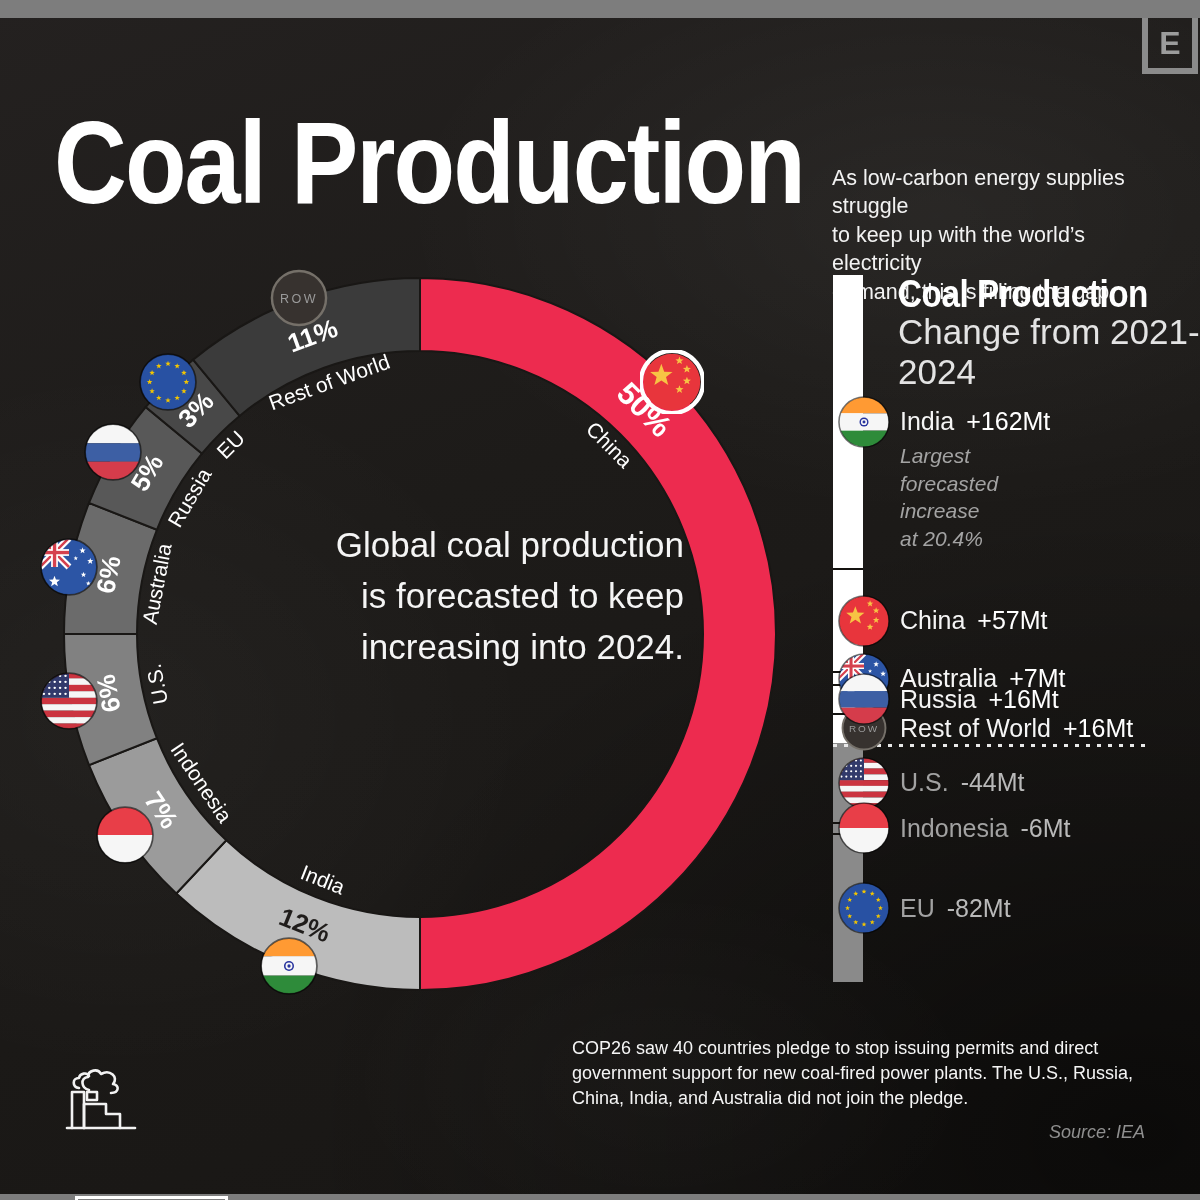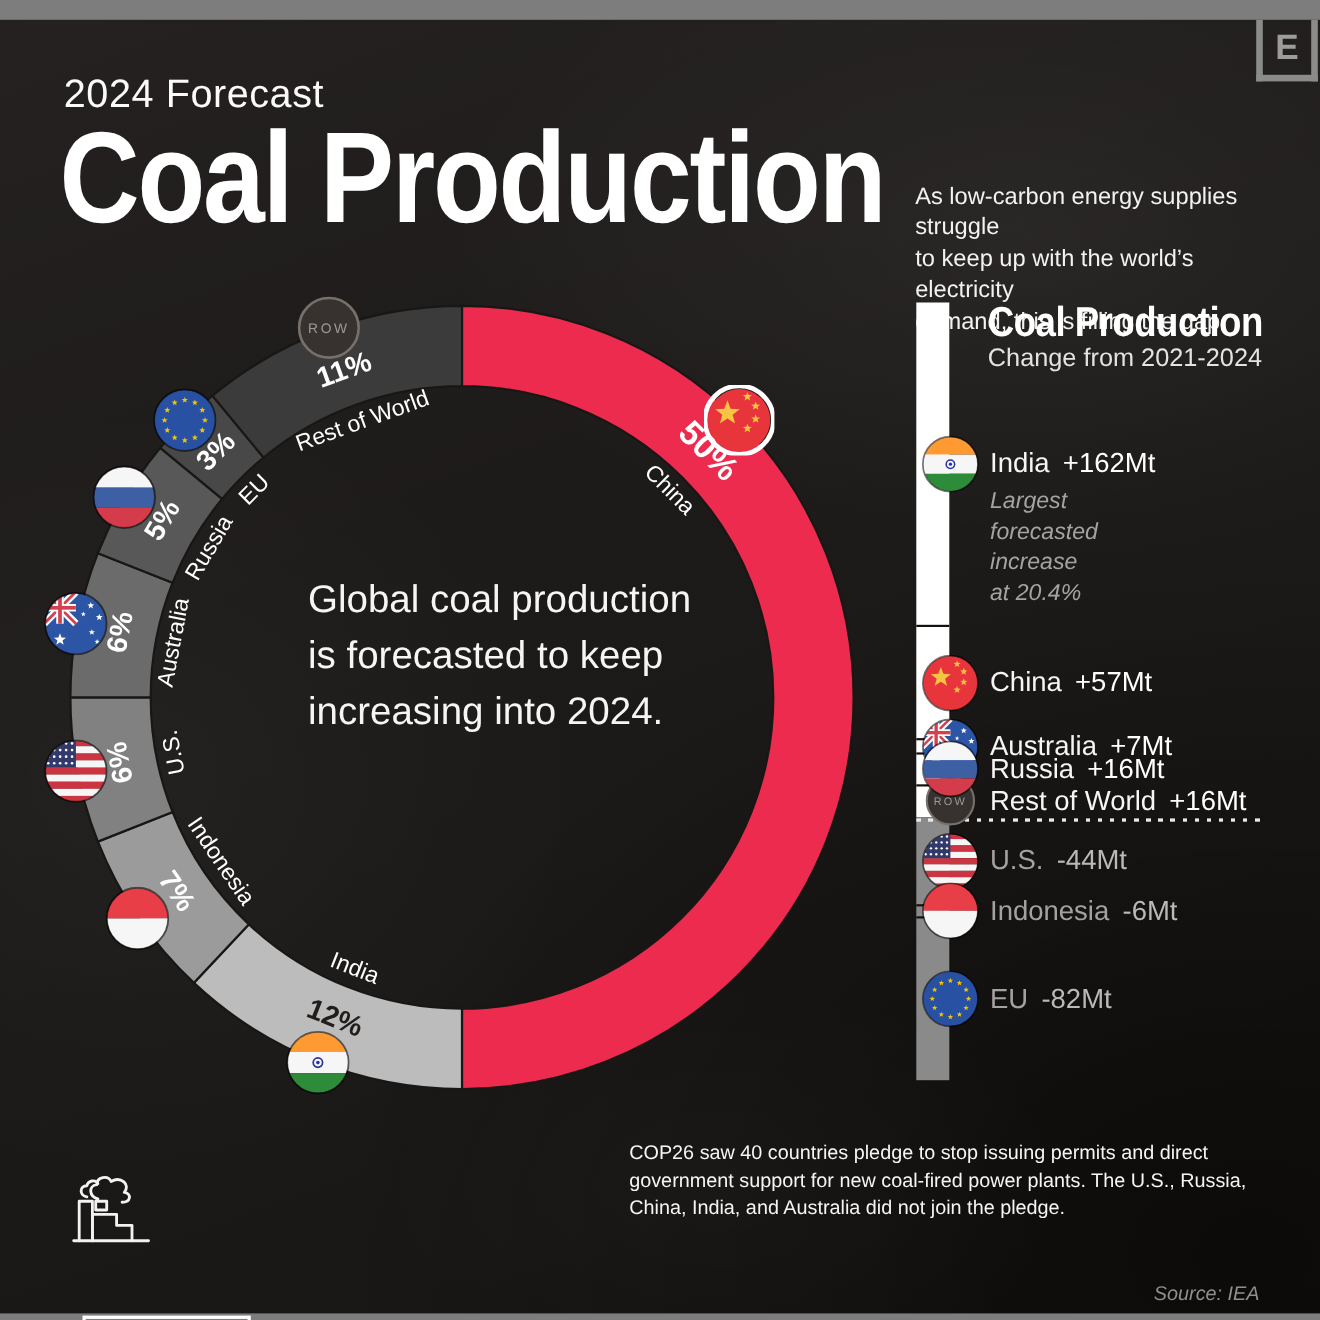--- a/index.html
+++ b/index.html
@@ -19,36 +19,36 @@
   .topbar{left:0;top:0;width:1200px;height:18px;background:#7d7d7d;}
   .ebox{right:2px;top:18px;width:56px;height:56px;border:6px solid #8b8b8b;border-top:none;
         display:flex;align-items:center;justify-content:center;}
   .ebox span{font-size:32px;font-weight:bold;color:#9c9c9c;line-height:1;}
   
   .kicker{left:58px;top:64px;font-size:36px;color:#fafafa;letter-spacing:0.5px;}
   .bigtitle{left:54px;top:96px;font-size:104px;font-weight:bold;letter-spacing:-2px;
             transform:scale(0.97,1.13);transform-origin:left top;white-space:nowrap;color:#fff;}
   .intro{left:832px;width:345px;font-size:21.5px;line-height:1.33;color:#f2f2f2;white-space:pre-line;}
   
-  .headline{left:280px;top:520px;width:380px;font-size:35px;line-height:1.45;color:#f5f5f5;white-space:pre-line;}
+  .headline{left:304px;top:520px;width:380px;font-size:35px;line-height:1.45;color:#f5f5f5;white-space:pre-line;text-align:right;}
   .subbody{left:288px;top:668px;width:340px;font-size:21.5px;line-height:1.34;color:#f2f2f2;white-space:pre-line;}
   
   .panel-title{left:898px;top:272px;font-size:34px;font-weight:bold;letter-spacing:-0.5px;transform:scale(0.98,1.12);transform-origin:left top;}
-  .panel-sub{left:898px;top:312px;font-size:23px;color:#e3e3e3;}
+  .panel-sub{left:898px;top:312px;font-size:35px;color:#e3e3e3;}
   .entry-row{height:34px;display:flex;align-items:center;white-space:nowrap;}
   .entry-name{font-size:25px;color:#f5f5f5;}
   .entry-val{font-size:25px;font-weight:normal;color:#fff;margin-left:12px;}
   .entry-row.neg .entry-name{color:#a2a2a2;}
   .entry-row.neg .entry-val{color:#b9b9b9;}
   .entry-note{font-size:21px;font-style:italic;color:#a3a3a3;line-height:1.32;white-space:pre-line;}
   .dotline{height:3px;background:repeating-linear-gradient(90deg,#e9e9e9 0 4px,transparent 4px 11px);}
   
   .co2text{left:160px;top:1042px;width:420px;font-size:29px;line-height:1.38;color:#f2f2f2;white-space:pre-line;}
   .cop26{left:572px;top:1036px;width:580px;font-size:18px;line-height:1.4;color:#f5f5f5;white-space:pre-line;}
-  .source{right:55px;top:1122px;font-size:18px;font-style:italic;color:#8f8f8f;margin-top:44px;}
+  .source{right:55px;top:1122px;font-size:18px;font-style:italic;color:#8f8f8f;}
   
   .footer{left:0;top:1162px;width:1200px;height:38px;background:#7d7d7d;display:flex;align-items:center;justify-content:space-between;padding:0 55px 0 75px;margin-top:32px;}
   .elogo{display:flex;align-items:center;gap:5px;border:3px solid #fff;padding:3px 4px 3px 10px;}
   .elogo .etext{font-size:18px;font-weight:bold;letter-spacing:1px;color:#fff;}
   .elogo .eicon{width:22px;height:22px;background:#fff;display:flex;align-items:center;justify-content:center;}
   .furl{font-size:17px;letter-spacing:0.5px;color:#e2e2e2;}
   .furl b{color:#fff;}
   svg text{font-family:"Liberation Sans","DejaVu Sans",sans-serif;}
   .flagchip{position:absolute;border-radius:50%;line-height:0;}
 </style>
@@ -56,21 +56,20 @@
 <body>
 
 <div id="page">
 
   <div class="abs topbar"></div>
 
   <div class="abs ebox">
     <span>E</span>
   </div>
 
-  <div class="abs kicker">2024 Forecast</div>
   <h1 class="abs bigtitle" style="margin:0">Coal Production</h1>
 
   <p class="abs intro" style="top:142px">As low-carbon energy supplies struggle
 to keep up with the world’s electricity
 demand, this is filling the gap.</p>
 
   <svg class="abs" id="donut-svg" style="left:0;top:0;pointer-events:none" width="1200" height="1200" viewBox="0 0 1200 1200">
       <path d="M420.0 278.0 A356 356 0 0 1 420.0 990.0 L420.0 917.0 A283 283 0 0 0 420.0 351.0 Z" fill="#ED2B4F" stroke="#191715" stroke-width="2"></path>
       <path d="M420.0 990.0 A356 356 0 0 1 176.3 893.5 L226.3 840.3 A283 283 0 0 0 420.0 917.0 Z" fill="#BCBCBC" stroke="#191715" stroke-width="2"></path>
       <path d="M176.3 893.5 A356 356 0 0 1 89.0 765.1 L156.9 738.2 A283 283 0 0 0 226.3 840.3 Z" fill="#9B9B9B" stroke="#191715" stroke-width="2"></path>

